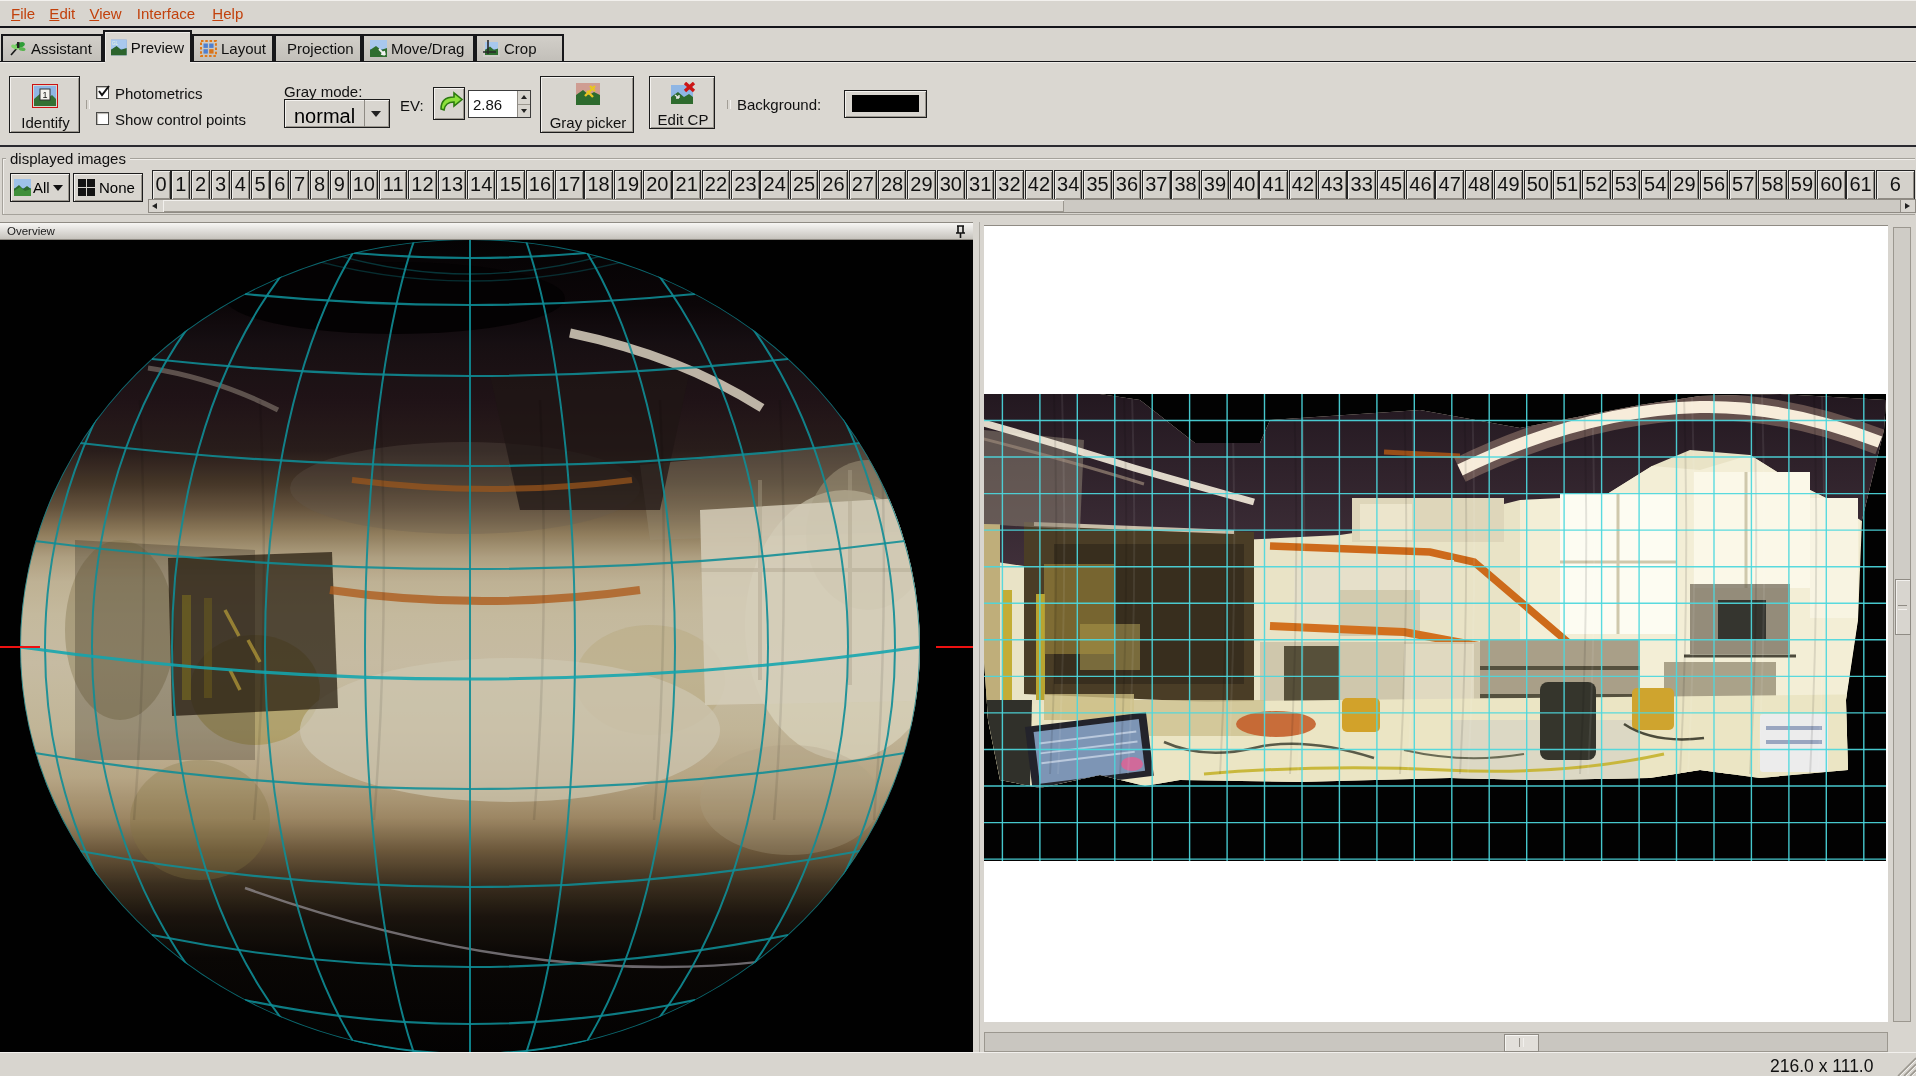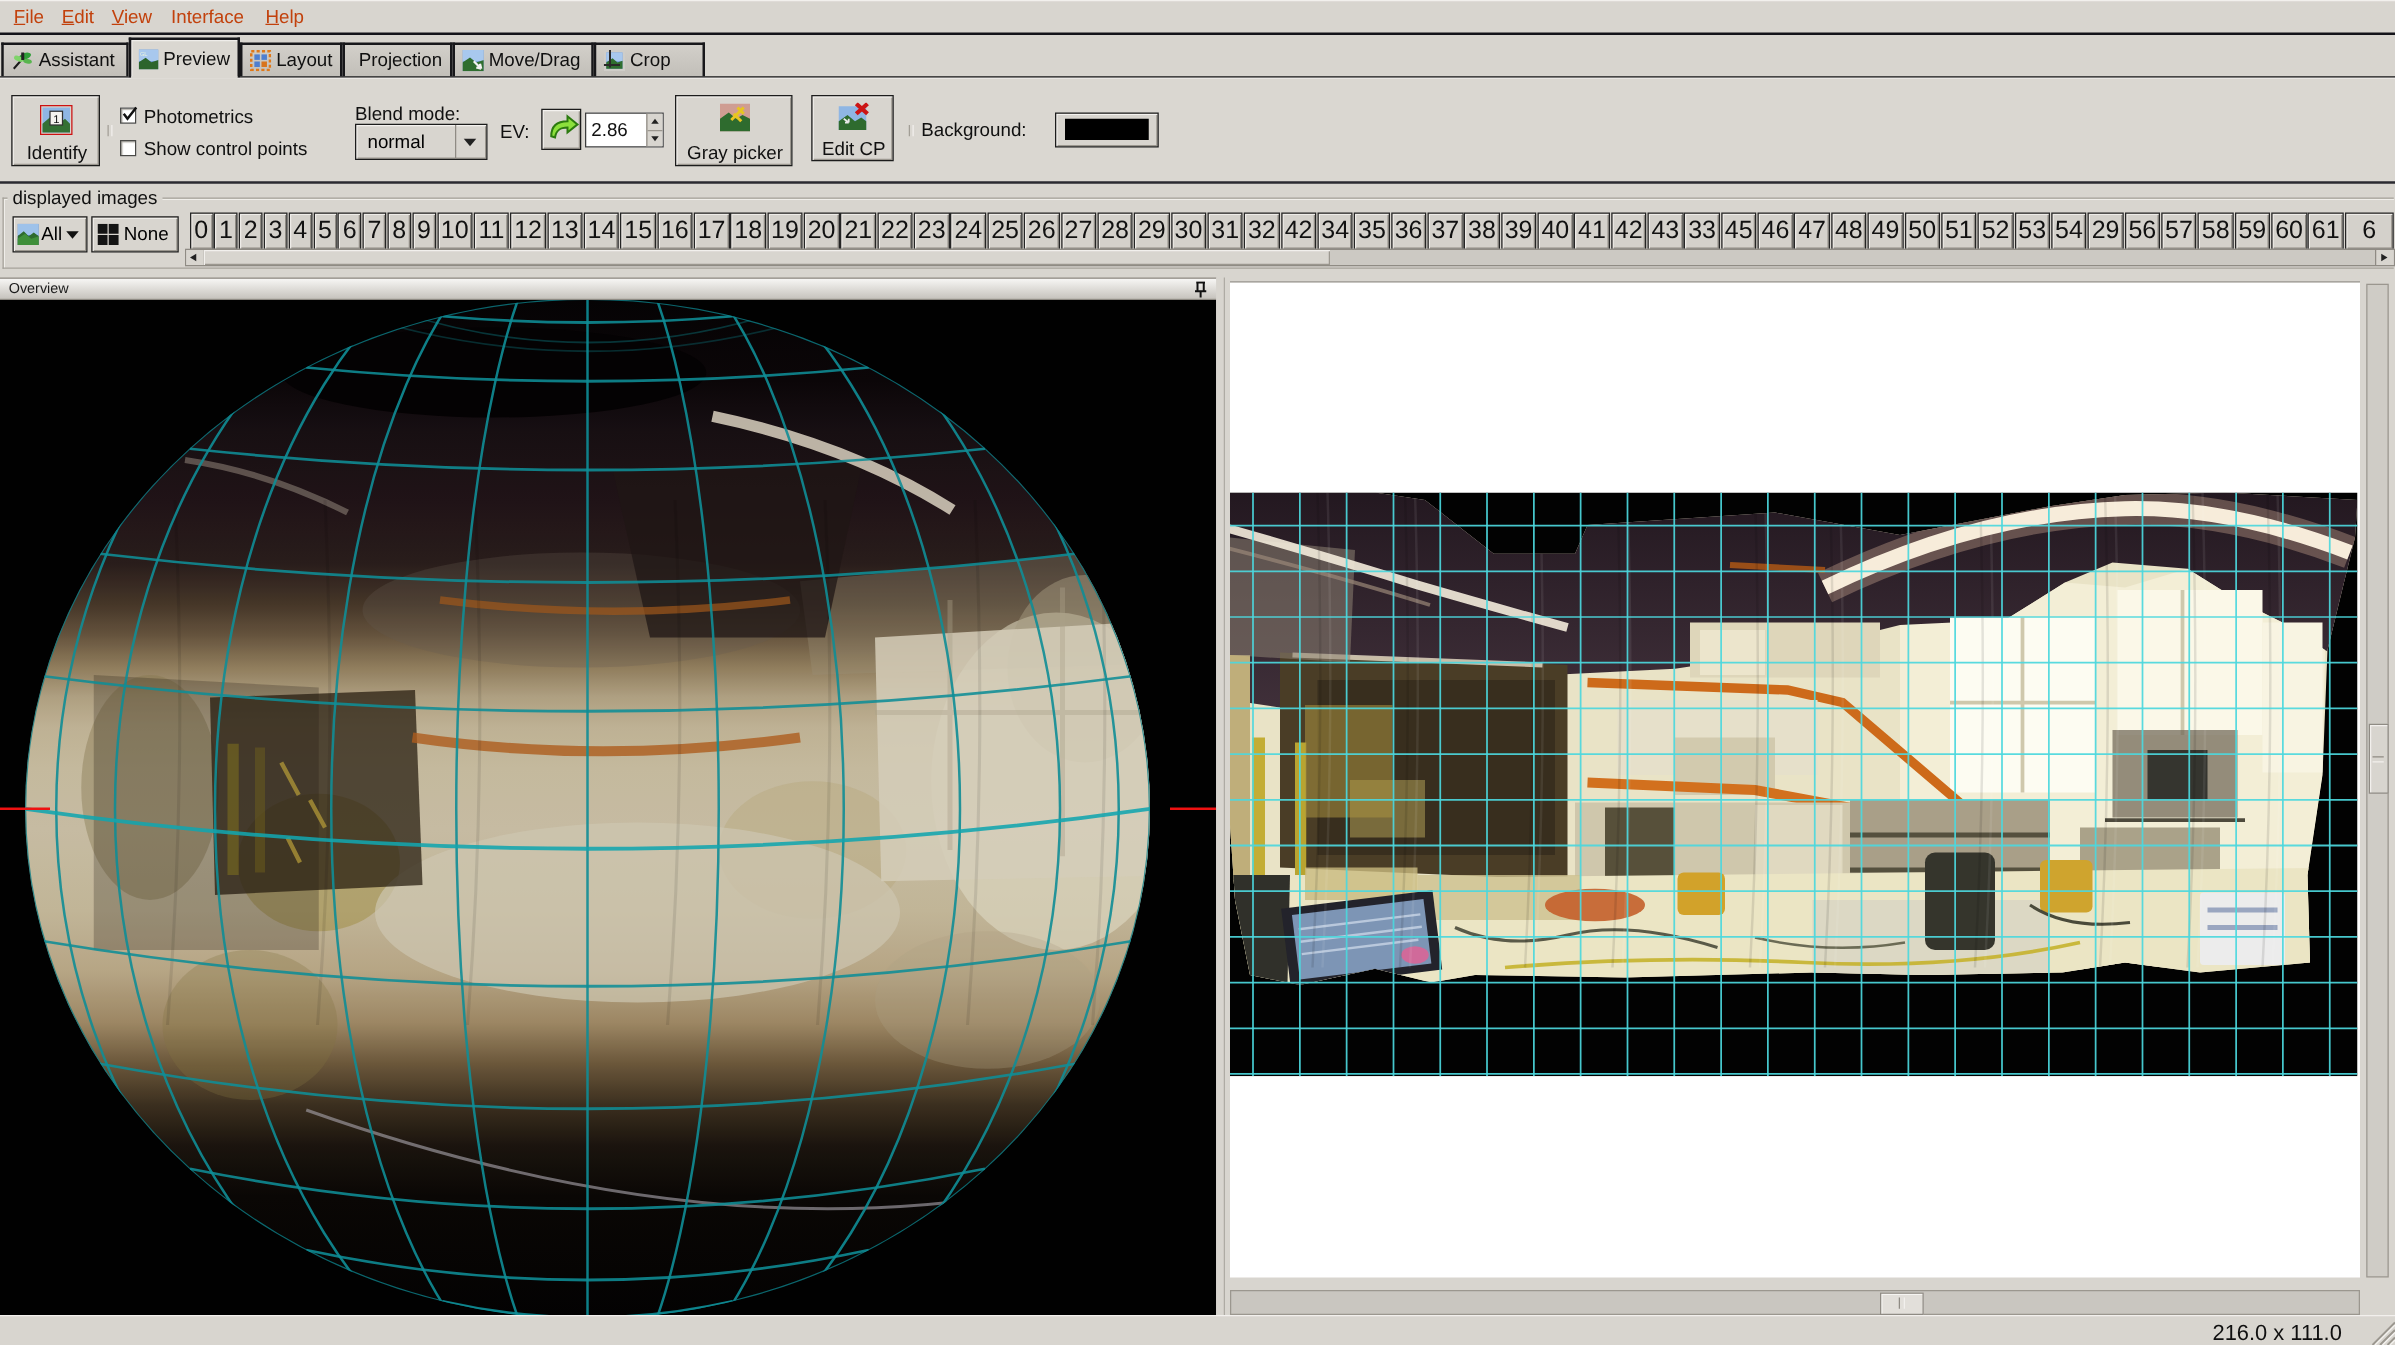--- a/index.html
+++ b/index.html
@@ -84,23 +84,23 @@
   </div>
 
 <div class="ck" style="left:96px;top:86px"></div>
 <svg class="ab" style="left:96px;top:84px" width="16" height="16" viewBox="0 0 16 16">
 <path d="M3,7 L6,11 L13,2" stroke="#111" stroke-width="2" fill="none"></path>
   </svg>
 <div class="lbl" style="left:115px;top:85px">Photometrics</div>
 <div class="ck" style="left:96px;top:112px"></div>
 <div class="lbl" style="left:115px;top:111px">Show control points</div>
 
-<div class="lbl" style="left:284px;top:83px">Blend mode:</div>
+<div class="lbl" style="left:284px;top:83px">Gray mode:</div>
 <div class="btn" style="left:284px;top:99px;width:106px;height:29px">
-<div style="position:absolute;left:9px;top:5px;font-size:15px">normal</div>
+<div style="position:absolute;left:9px;top:5px;font-size:20px">normal</div>
 <div style="position:absolute;right:24px;top:0;width:1px;height:27px;background:#8f8b84"></div>
 <div style="position:absolute;right:8px;top:11px;width:0;height:0;border-left:5.5px solid transparent;border-right:5.5px solid transparent;border-top:6.5px solid #222"></div>
 </div>
 
 <div class="lbl" style="left:400px;top:97px">EV:</div>
 <div class="btn" style="left:433px;top:87px;width:32px;height:33px">
     <svg width="30" height="30" viewBox="0 0 30 30" style="position:absolute;left:1px;top:1px">
 <path d="M6,20 C6,11 12,8 19,8 L19,4 L27,10.5 L19,17 L19,13 C13,13 10,15 9,21 Z" fill="#8ce03c" stroke="#2c7a10" stroke-width="1.6"></path>
 </svg>
   </div>

